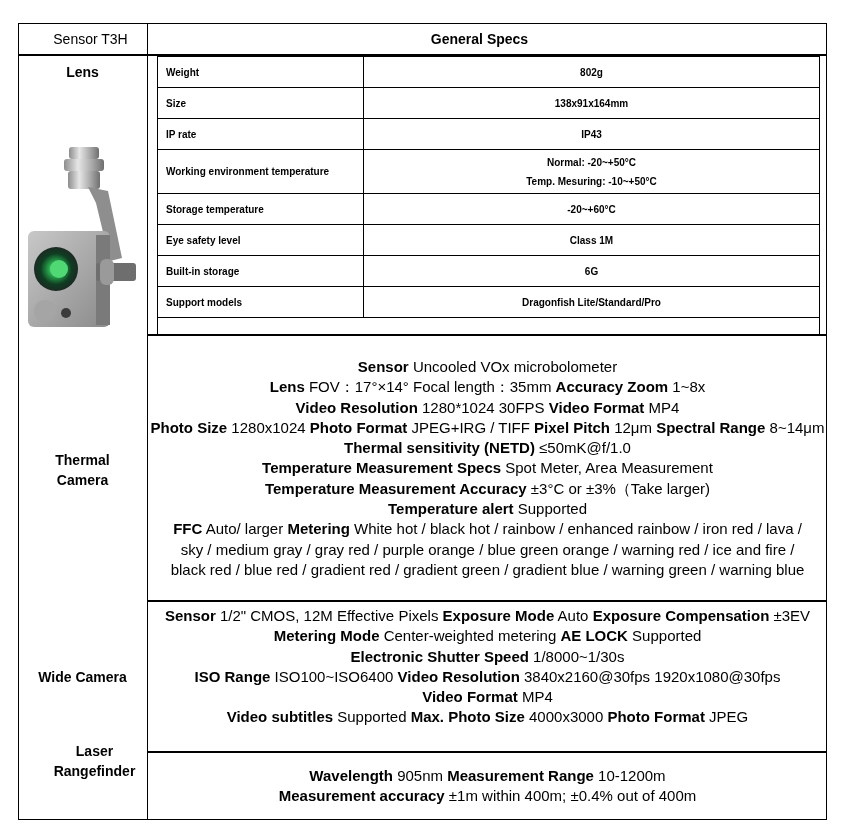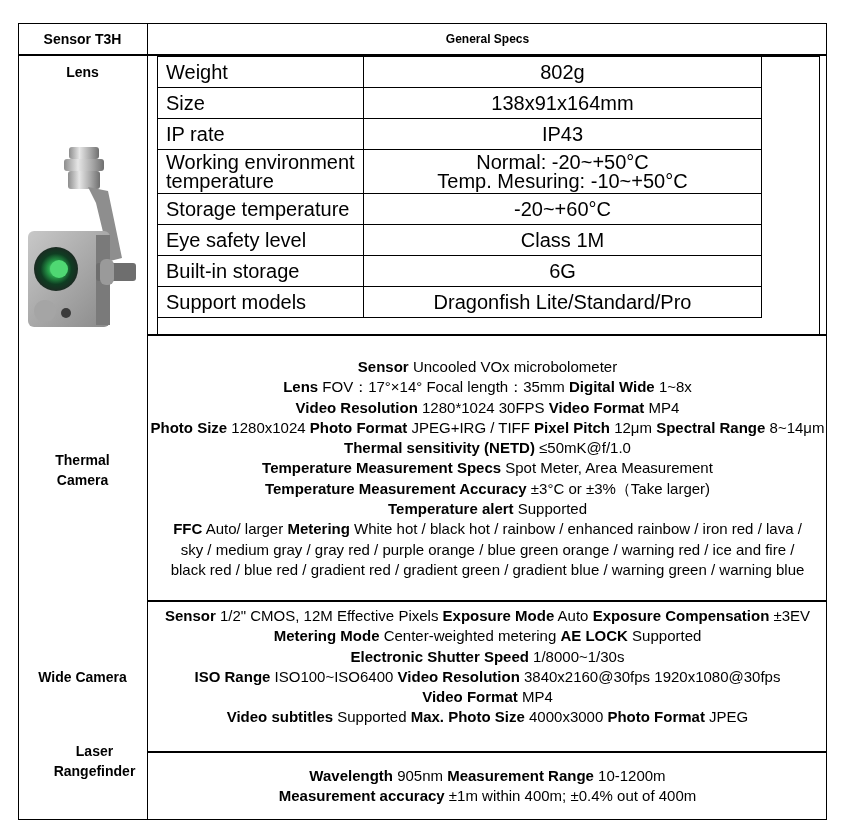--- a/index.html
+++ b/index.html
@@ -6,34 +6,34 @@
   body { width: 843px; height: 836px; position: relative; overflow: hidden;
          font-family: "Liberation Sans", "DejaVu Sans", sans-serif; color: #000; }
   .page { position: absolute; left: 0; top: 0; width: 843px; height: 836px; }
 
   .outer { position: absolute; left: 18px; top: 23px; width: 809px; height: 797px;
            border: 1px solid #000; box-sizing: border-box; }
   .vline { position: absolute; left: 147px; top: 23px; width: 1px; height: 797px; background: #000; }
 
   .hline { position: absolute; left: 148px; height: 2px; background: #000; }
 
-  .hdr-left { position: absolute; left: 18px; top: 23px; width: 129px; height: 32px;
+  .hdr-left { position: absolute; left: 26px; top: 23px; width: 129px; height: 32px;
               display: flex; align-items: center; justify-content: center;
-              font-weight: bold; font-size: 14px; }
-  .hdr-right { position: absolute; left: 148px; top: 23px; width: 679px; height: 31px;
+              font-weight: normal; font-size: 14px; }
+  .hdr-right { position: absolute; left: 140px; top: 23px; width: 679px; height: 31px;
                display: flex; align-items: center; justify-content: center;
-               font-weight: bold; font-size: 12px; }
+               font-weight: bold; font-size: 14px; }
   .hdr-bottom { position: absolute; left: 18px; top: 54px; width: 809px; height: 2px; background: #000; }
 
   .left-label { position: absolute; left: 18px; width: 129px; text-align: center;
                 font-weight: bold; font-size: 14px; line-height: 20px; }
 
   
-  .inner { position: absolute; left: 157px; top: 56px; width: 605px; border-collapse: collapse;
-           font-size: 20px; }
+  .inner { position: absolute; left: 157px; top: 56px; width: 663px; border-collapse: collapse;
+           font-size: 10px; font-weight: bold; }
   .inner td { border: 1px solid #000; padding: 0 8px; height: 31px; box-sizing: border-box; }
   .inner td.k { width: 206px; text-align: left; }
   .inner td.v { text-align: center; }
   .inner tr.tall td { height: 44px; line-height: 19px; }
   .inner-border { position: absolute; left: 157px; top: 56px; width: 663px; height: 279px;
                   border: 1.5px solid #000; box-sizing: border-box; pointer-events: none; }
 
   .block { position: absolute; left: 148px; width: 679px; text-align: center;
            font-size: 15px; line-height: 20.3px; }
   .block b { font-weight: bold; }
@@ -134,21 +134,21 @@
   <div class="inner-border"></div>
 
   <div class="hline" style="top:334px; width:679px;"></div>
 
   <div class="left-label" style="top:450px;">
     <div>Thermal</div>
     <div>Camera</div>
   </div>
   <div class="block" style="top:357px;">
       <div><b>Sensor</b><span> Uncooled VOx microbolometer</span></div>
-      <div><b>Lens</b><span> FOV：17°×14° Focal length：35mm </span><b>Digital Wide</b><span> 1~8x</span></div>
+      <div><b>Lens</b><span> FOV：17°×14° Focal length：35mm </span><b>Accuracy Zoom</b><span> 1~8x</span></div>
       <div><b>Video Resolution</b><span> 1280*1024 30FPS </span><b>Video Format</b><span> MP4</span></div>
       <div><b>Photo Size</b><span> 1280x1024 </span><b>Photo Format</b><span> JPEG+IRG / TIFF </span><b>Pixel Pitch</b><span> 12μm </span><b>Spectral Range</b><span> 8~14μm</span></div>
       <div><b>Thermal sensitivity (NETD)</b><span> ≤50mK@f/1.0</span></div>
       <div><b>Temperature Measurement Specs</b><span> Spot Meter, Area Measurement</span></div>
       <div><b>Temperature Measurement Accuracy</b><span> ±3°C or ±3%（Take larger)</span></div>
       <div><b>Temperature alert</b><span> Supported</span></div>
       <div><b>FFC</b><span> Auto/ larger </span><b>Metering</b><span> White hot / black hot / rainbow / enhanced rainbow / iron red / lava /</span></div>
       <div><span>sky / medium gray / gray red / purple orange / blue green orange / warning red / ice and fire /</span></div>
       <div><span>black red / blue red / gradient red / gradient green / gradient blue / warning green / warning blue</span></div>
     </div>

